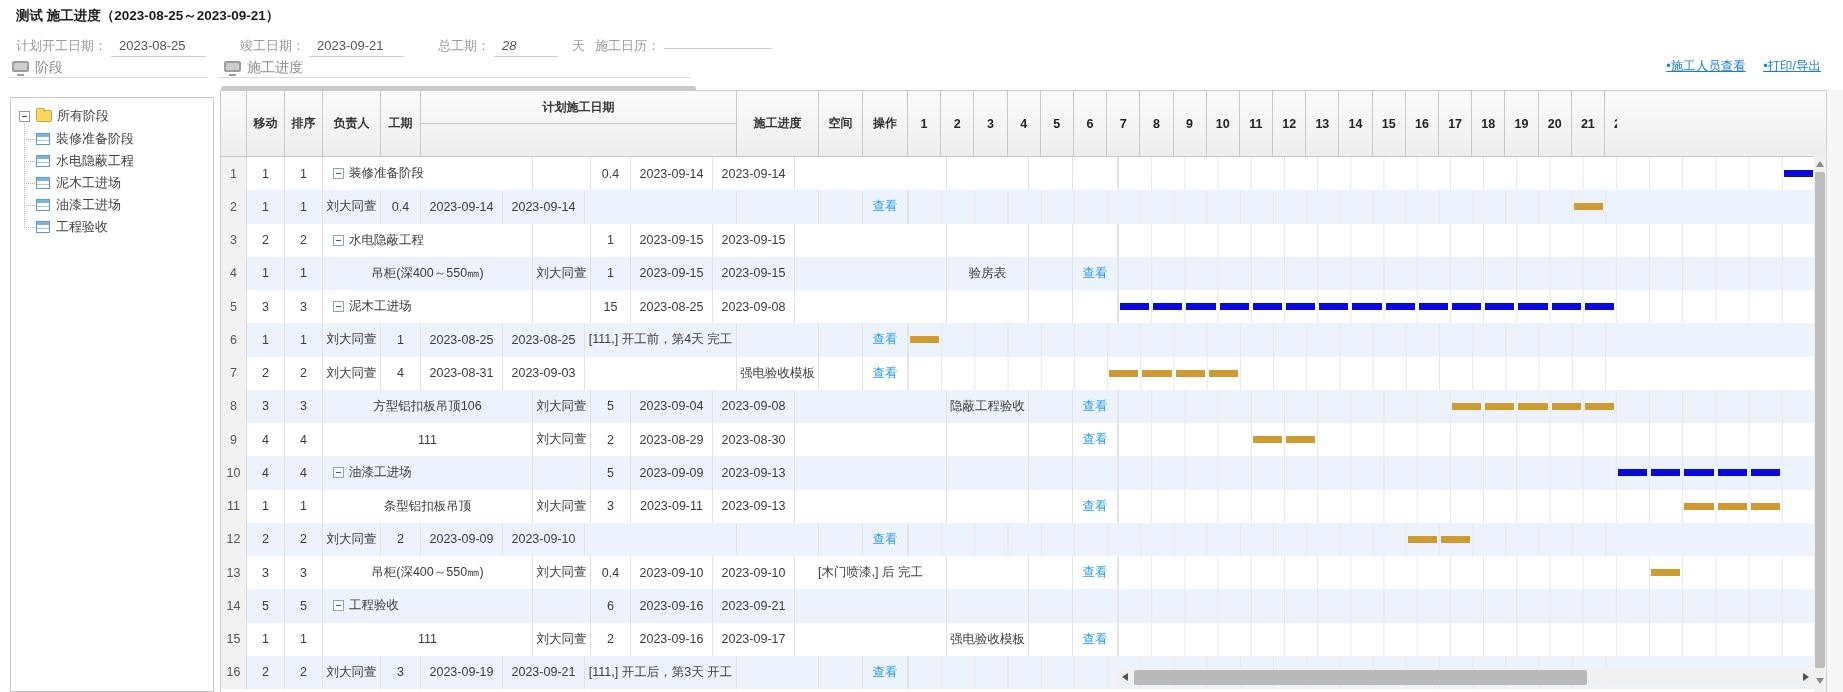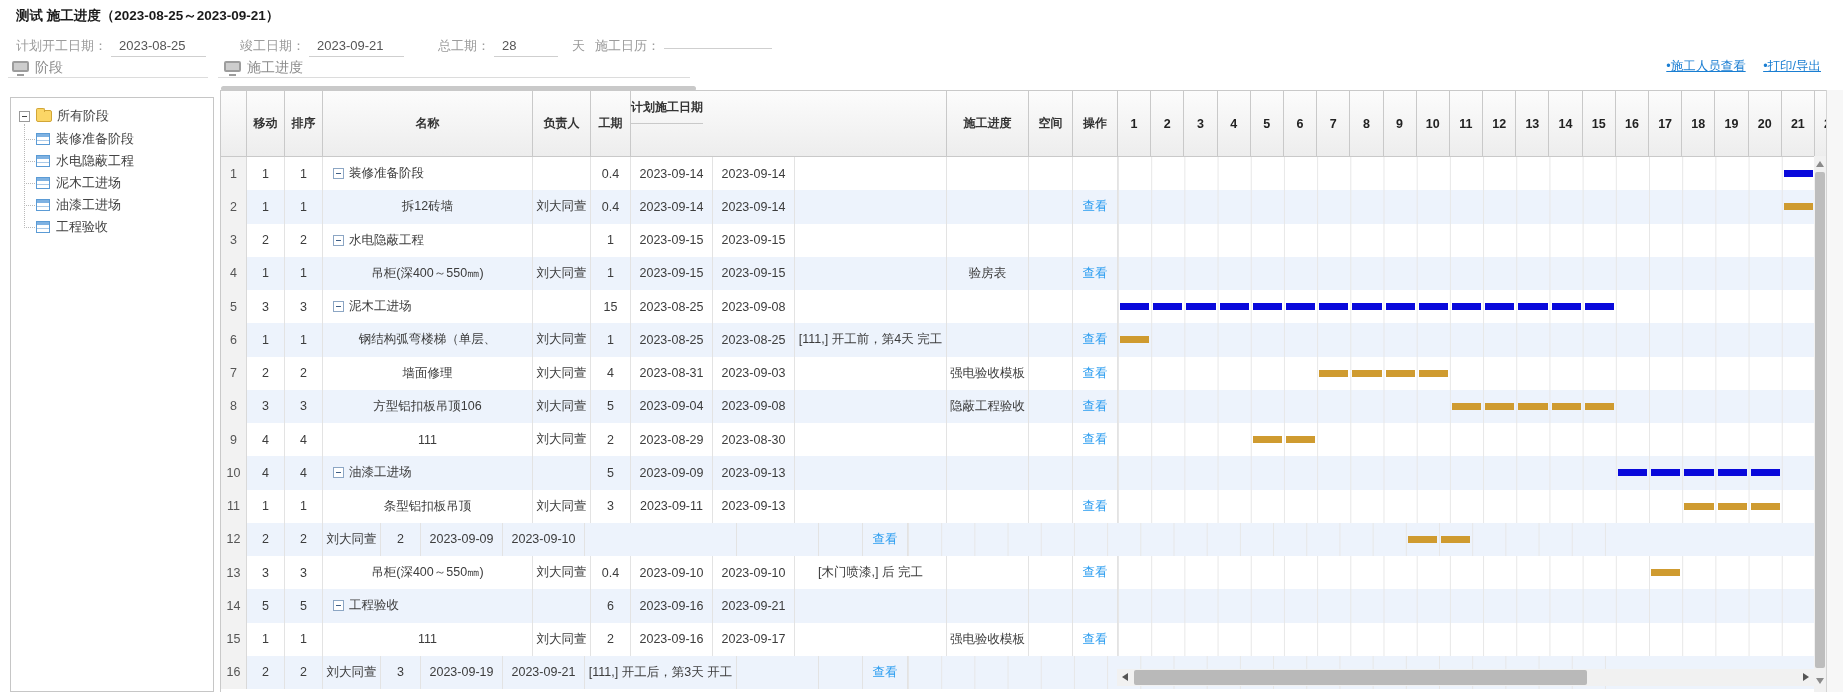--- a/index.html
+++ b/index.html
@@ -42,21 +42,21 @@
   .tree-item::before { content:""; position:absolute; left:0; top:11px; width:11px; border-top:1px dotted #b9b9b9; }
   .tbl-icon { width:14px; height:12px; border:1px solid #5b9bd5; background:#fff; margin-right:6px; flex:0 0 14px; position:relative; }
   .tbl-icon::before { content:""; position:absolute; left:0; top:0; right:0; height:3px; background:#7fb2e2; }
   .tbl-icon::after { content:""; position:absolute; left:0; top:6px; right:0; border-top:1px solid #a9c9e8; }
 
   
   .grid { position:absolute; left:220px; top:90px; width:1606px; height:602px; border-left:1px solid #c9c9c9; border-top:1px solid #c9c9c9; }
   .hdr { display:flex; height:66px; border-bottom:1px solid #c9c9c9; background:linear-gradient(#fcfcfc,#ededed); }
   .hcell { display:flex; align-items:center; justify-content:center; border-right:1px solid #c9c9c9;
            font-weight:bold; color:#333; font-size:12px; height:100%; overflow:hidden; white-space:nowrap; }
-  .hgroup { display:flex; flex-direction:row; border-right:1px solid #c9c9c9; }
+  .hgroup { display:flex; flex-direction:column; border-right:1px solid #c9c9c9; }
   .hgroup .gtop { height:33px; display:flex; align-items:center; justify-content:center; font-weight:bold; color:#333; border-bottom:1px solid #c9c9c9; }
   .hgroup .gbot { display:flex; height:33px; }
   .hgroup .gbot .hcell:last-child { border-right:none; }
   .day-hdr { position:relative; overflow:hidden; height:100%; display:flex; }
   .dcell { flex:0 0 33.2px; width:33.2px; display:flex; align-items:center; justify-content:center;
            border-right:1px solid #c9c9c9; font-weight:bold; color:#222; font-size:12.5px; height:100%; }
 
   .tbody { position:relative; }
   .trow { display:flex; height:33.25px; background:#fff; }
   .trow.alt { background:#edf3fc; }
@@ -92,21 +92,21 @@
   <div class="title">测试 施工进度（2023-08-25～2023-09-21）</div>
 
   <div class="fields">
     <span class="f-label">计划开工日期：</span>
     <span class="f-value" style="width:95px;">2023-08-25</span>
     <span class="f-gap"></span>
     <span class="f-label">竣工日期：</span>
     <span class="f-value" style="width:95px;">2023-09-21</span>
     <span class="f-gap"></span>
     <span class="f-label">总工期：</span>
-    <span class="f-value" style="width:64px;">28</span>
+    <span class="f-value" style="width:64px;font-style:italic;">28</span>
     <span class="suffix">天</span>
     <span class="f-label">施工日历：</span>
     <span class="f-value" style="width:108px;"></span>
   </div>
 
   <div class="top-links">
     <a>•施工人员查看</a>
     <a>•打印/导出</a>
   </div>
 
@@ -161,21 +161,20 @@
           </div>
         </div>
     </div>
   </div>
 
   <div class="grid">
     <div class="hdr" id="hdr">
         <div class="hcell" style="width: 26px; flex: 0 0 26px;"></div>
         <div class="hcell" style="width: 38px; flex: 0 0 38px;">移动</div>
         <div class="hcell" style="width: 38px; flex: 0 0 38px;">排序</div>
-        <div class="hcell" style="width: 210px; flex: 0 0 210px;">名称</div>
         <div class="hcell" style="width: 58px; flex: 0 0 58px;">负责人</div>
         <div class="hcell" style="width: 40px; flex: 0 0 40px;">工期</div>
         <div class="hgroup" style="flex: 0 0 316px;">
           <div class="gtop">计划施工日期</div>
         </div>
         <div class="hcell" style="width: 82px; flex: 0 0 82px;">施工进度</div>
         <div class="hcell" style="width: 44px; flex: 0 0 44px;">空间</div>
         <div class="hcell" style="width: 45px; flex: 0 0 45px;">操作</div>
         <div class="day-hdr" style="flex: 0 0 709px;">
           <div class="dcell">1</div>
@@ -220,23 +219,20 @@
           <div class="bcell" style="flex: 0 0 44px; width: 44px;"></div>
           <div class="bcell" style="flex: 0 0 45px; width: 45px;"></div>
           <div class="gantt">
             <span class="bar-seg" style="left: 666px; width: 29.2px; background: rgb(9, 9, 219);"></span>
           </div>
         </div>
         <div class="trow alt">
           <div class="bcell c-num" style="flex: 0 0 26px; width: 26px;">2</div>
           <div class="bcell " style="flex: 0 0 38px; width: 38px;">1</div>
           <div class="bcell " style="flex: 0 0 38px; width: 38px;">1</div>
-          <div class="bcell" style="flex: 0 0 210px; width: 210px;">
-            <span>拆12砖墙</span>
-          </div>
           <div class="bcell" style="flex: 0 0 58px; width: 58px;">刘大同萱</div>
           <div class="bcell" style="flex: 0 0 40px; width: 40px;">0.4</div>
           <div class="bcell" style="flex: 0 0 82px; width: 82px;">2023-09-14</div>
           <div class="bcell" style="flex: 0 0 82px; width: 82px;">2023-09-14</div>
           <div class="bcell" style="flex: 0 0 152px; width: 152px;"></div>
           <div class="bcell" style="flex: 0 0 82px; width: 82px;"></div>
           <div class="bcell" style="flex: 0 0 44px; width: 44px;"></div>
           <div class="bcell" style="flex: 0 0 45px; width: 45px;">
             <span class="link">查看</span>
           </div>
@@ -312,44 +308,38 @@
             <span class="bar-seg" style="left: 367.2px; width: 29.2px; background: rgb(9, 9, 219);"></span>
             <span class="bar-seg" style="left: 400.4px; width: 29.2px; background: rgb(9, 9, 219);"></span>
             <span class="bar-seg" style="left: 433.6px; width: 29.2px; background: rgb(9, 9, 219);"></span>
             <span class="bar-seg" style="left: 466.8px; width: 29.2px; background: rgb(9, 9, 219);"></span>
           </div>
         </div>
         <div class="trow alt">
           <div class="bcell c-num" style="flex: 0 0 26px; width: 26px;">6</div>
           <div class="bcell " style="flex: 0 0 38px; width: 38px;">1</div>
           <div class="bcell " style="flex: 0 0 38px; width: 38px;">1</div>
-          <div class="bcell" style="flex: 0 0 210px; width: 210px;">
-            <span>钢结构弧弯楼梯（单层、</span>
-          </div>
           <div class="bcell" style="flex: 0 0 58px; width: 58px;">刘大同萱</div>
           <div class="bcell" style="flex: 0 0 40px; width: 40px;">1</div>
           <div class="bcell" style="flex: 0 0 82px; width: 82px;">2023-08-25</div>
           <div class="bcell" style="flex: 0 0 82px; width: 82px;">2023-08-25</div>
           <div class="bcell" style="flex: 0 0 152px; width: 152px;">[111,] 开工前，第4天 完工</div>
           <div class="bcell" style="flex: 0 0 82px; width: 82px;"></div>
           <div class="bcell" style="flex: 0 0 44px; width: 44px;"></div>
           <div class="bcell" style="flex: 0 0 45px; width: 45px;">
             <span class="link">查看</span>
           </div>
           <div class="gantt">
             <span class="bar-seg" style="left: 2px; width: 29.2px; background: rgb(207, 155, 48);"></span>
           </div>
         </div>
         <div class="trow">
           <div class="bcell c-num" style="flex: 0 0 26px; width: 26px;">7</div>
           <div class="bcell " style="flex: 0 0 38px; width: 38px;">2</div>
           <div class="bcell " style="flex: 0 0 38px; width: 38px;">2</div>
-          <div class="bcell" style="flex: 0 0 210px; width: 210px;">
-            <span>墙面修理</span>
-          </div>
           <div class="bcell" style="flex: 0 0 58px; width: 58px;">刘大同萱</div>
           <div class="bcell" style="flex: 0 0 40px; width: 40px;">4</div>
           <div class="bcell" style="flex: 0 0 82px; width: 82px;">2023-08-31</div>
           <div class="bcell" style="flex: 0 0 82px; width: 82px;">2023-09-03</div>
           <div class="bcell" style="flex: 0 0 152px; width: 152px;"></div>
           <div class="bcell" style="flex: 0 0 82px; width: 82px;">强电验收模板</div>
           <div class="bcell" style="flex: 0 0 44px; width: 44px;"></div>
           <div class="bcell" style="flex: 0 0 45px; width: 45px;">
             <span class="link">查看</span>
           </div>

